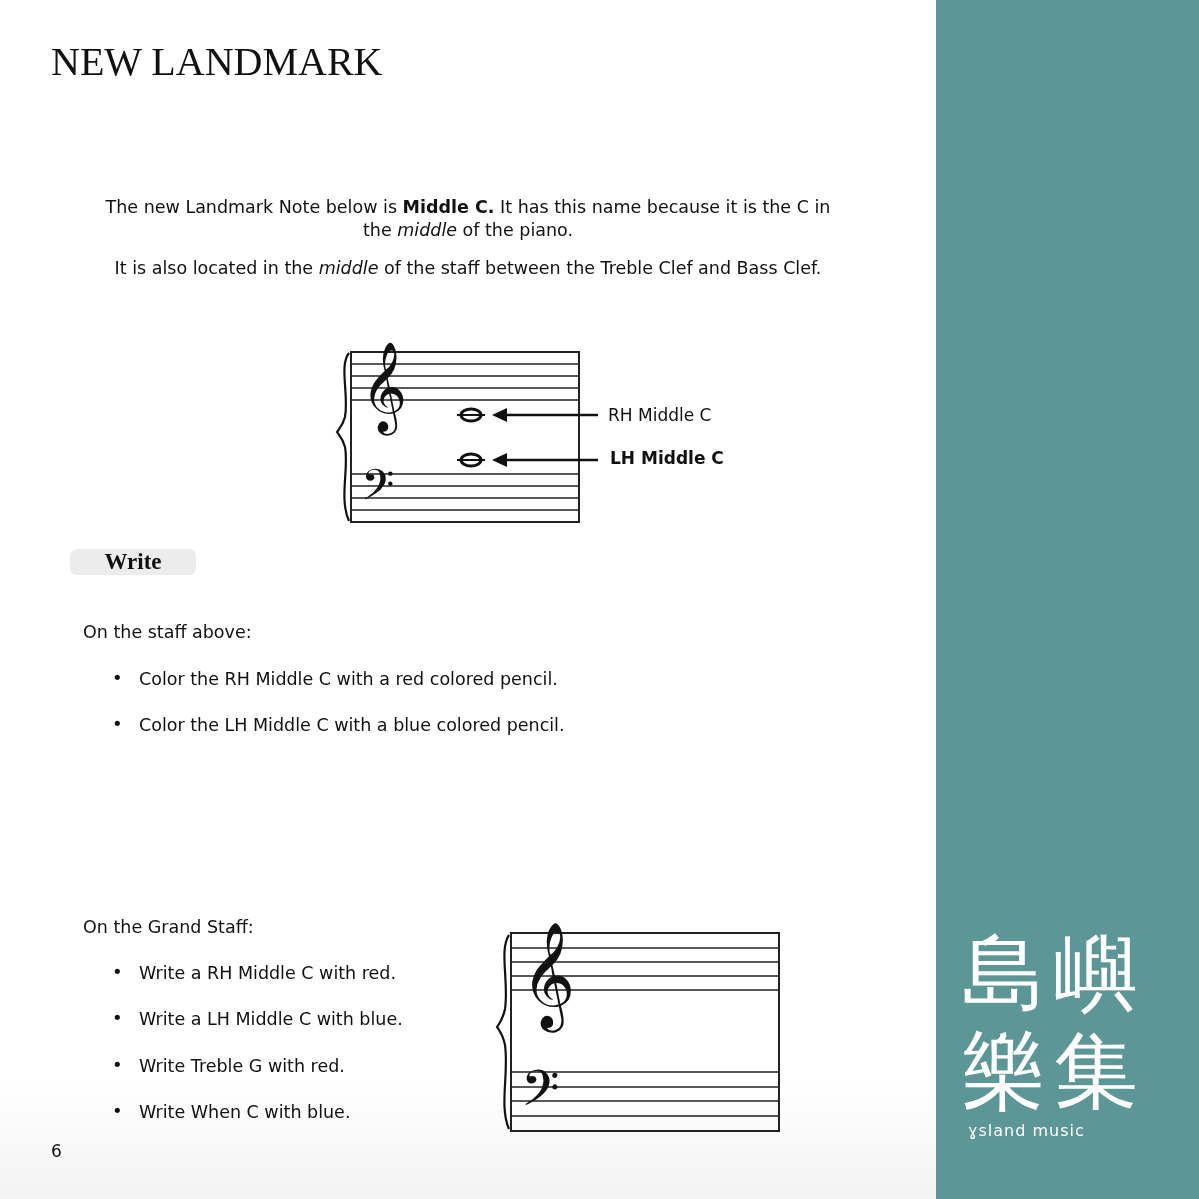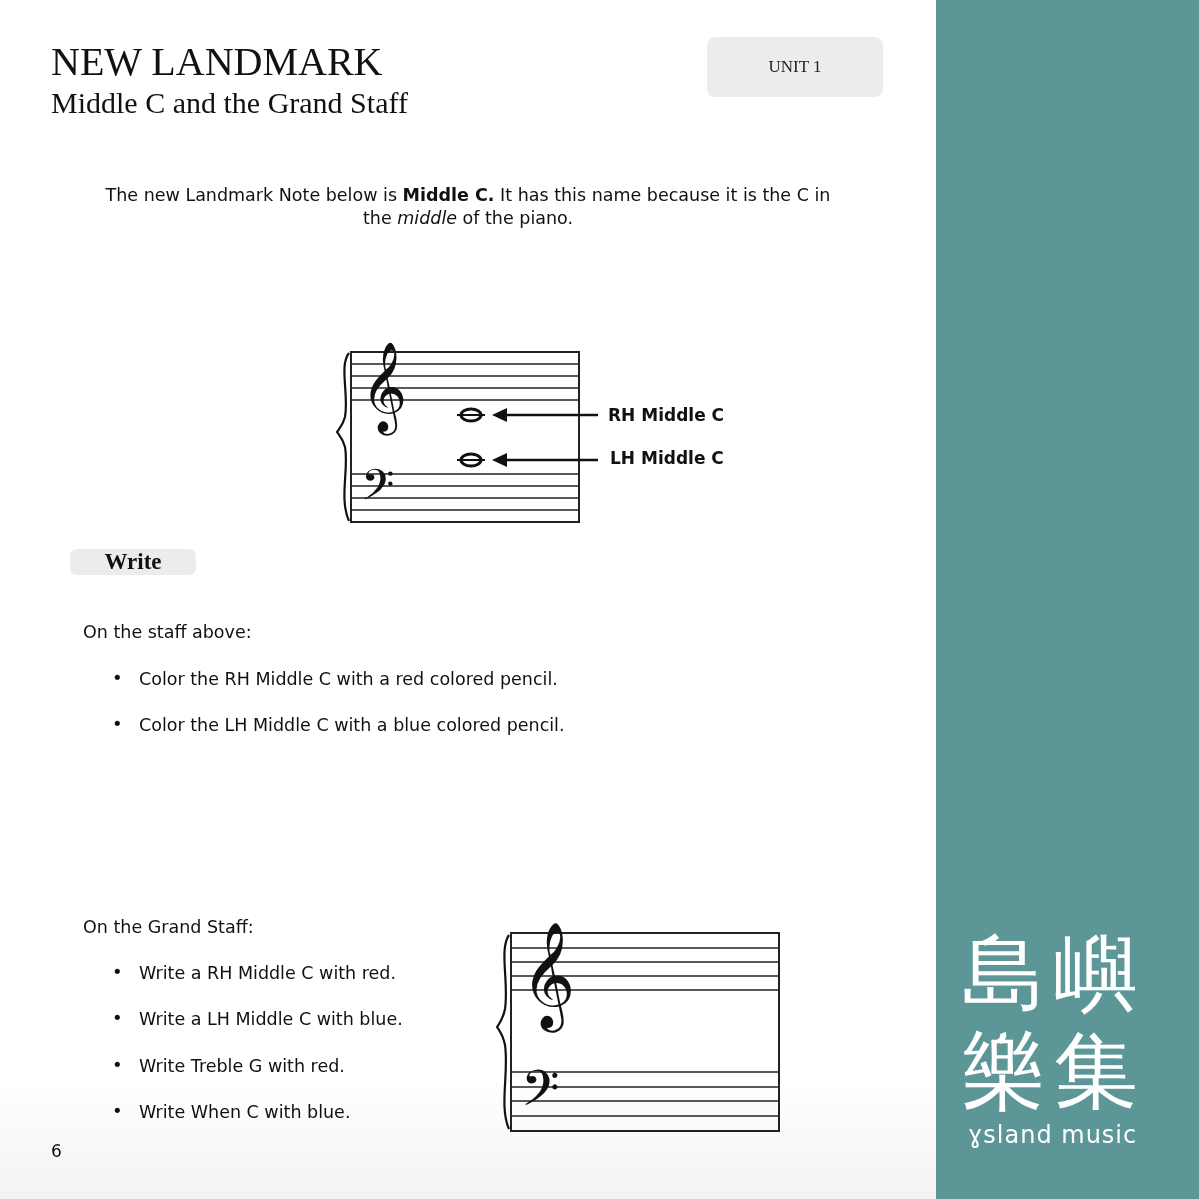--- a/index.html
+++ b/index.html
@@ -13,33 +13,34 @@
     .para b { font-weight:bold; }
     .para i { font-style:italic; }
     .staff1 { position:absolute; left:335px; top:325px; width:400px; height:205px; }
     .staff2 { position:absolute; left:493px; top:903px; width:300px; height:235px; }
     .write-badge { position:absolute; left:70px; top:549px; width:126px; height:26px; background:#ececec; border-radius:7px; display:flex; align-items:center; justify-content:center; font-family:"Liberation Serif", serif; font-weight:bold; font-size:23px; color:#111; }
     .text { position:absolute; font-size:17.5px; line-height:22px; color:#111; }
     .bullet { position:absolute; font-size:17.5px; line-height:22px; color:#111; }
     .bullet .dot { position:absolute; left:-27px; top:-1px; font-size:18px; }
     .page-num { position:absolute; left:51px; top:1141px; font-size:17px; color:#111; }
     .logo { position:absolute; left:962px; top:925px; width:190px; height:230px; }
-    .logo-en { position:absolute; left:968px; top:1121px; width:180px; font-size:24px; color:#ffffff; letter-spacing:1px; white-space:nowrap; }
+    .logo-en { position:absolute; left:968px; top:1121px; width:180px; font-size:16px; color:#ffffff; letter-spacing:1px; white-space:nowrap; }
   </style>
 </head>
 <body>
 
 <div class="page">
 
   <div class="title">NEW LANDMARK</div>
-  <div class="subtitle">Middle C and the Grand Staff</div>
-  <div class="unit-badge">UNIT 1</div>
 
-  <div class="para" style="top:184px;">
+  <div class="para" style="top:196px;">
     <span>The new Landmark Note below is </span><b>Middle C.</b><span> It has this name because it is the C in the </span><i>middle</i><span> of the piano.</span>
+  </div>
+  <div class="para" style="top:257px;">
+    <span>It is also located in the </span><i>middle</i><span> of the staff between the Treble Clef and Bass Clef.</span>
   </div>
 
   <div class="staff1">
     <svg width="400" height="205" viewBox="0 0 400 205">
 
       <path d="M14 28 C4 40, 14 70, 10 92 C8 100, 4 104, 2 107 C4 110, 8 114, 10 122 C14 144, 4 174, 14 196" fill="none" stroke="#111" stroke-width="2.2"></path>
 
       <rect x="16" y="27" width="228" height="170" fill="none" stroke="#222" stroke-width="2"></rect>
 
       <g stroke="#222" stroke-width="1.6">
@@ -71,21 +72,21 @@
 
       <g>
         <line x1="168" y1="90" x2="263" y2="90" stroke="#111" stroke-width="2.4"></line>
         <polygon points="157,90 172,83 172,97" fill="#111"></polygon>
       </g>
       <g>
         <line x1="168" y1="135" x2="263" y2="135" stroke="#111" stroke-width="2.4"></line>
         <polygon points="157,135 172,128 172,142" fill="#111"></polygon>
       </g>
     </svg>
-    <div style="position:absolute;left:273px;top:80px;font-weight:bold;font-size:17px;white-space:nowrap;">RH Middle C</div>
+    <div style="position:absolute;left:273px;top:80px;font-weight:normal;font-size:17px;white-space:nowrap;">RH Middle C</div>
     <div style="position:absolute;left:275px;top:123px;font-weight:bold;font-size:17px;white-space:nowrap;">LH Middle C</div>
   </div>
 
   <div class="write-badge">Write</div>
 
   <div class="text" style="left:83px;top:621px;text-align:center;">On the staff above:</div>
   <div class="bullet" style="left:139px;top:668px;"><span class="dot">•</span><span>Color the RH Middle C with a red colored pencil.</span></div>
   <div class="bullet" style="left:139px;top:714px;"><span class="dot">•</span><span>Color the LH Middle C with a blue colored pencil.</span></div>
 
 

